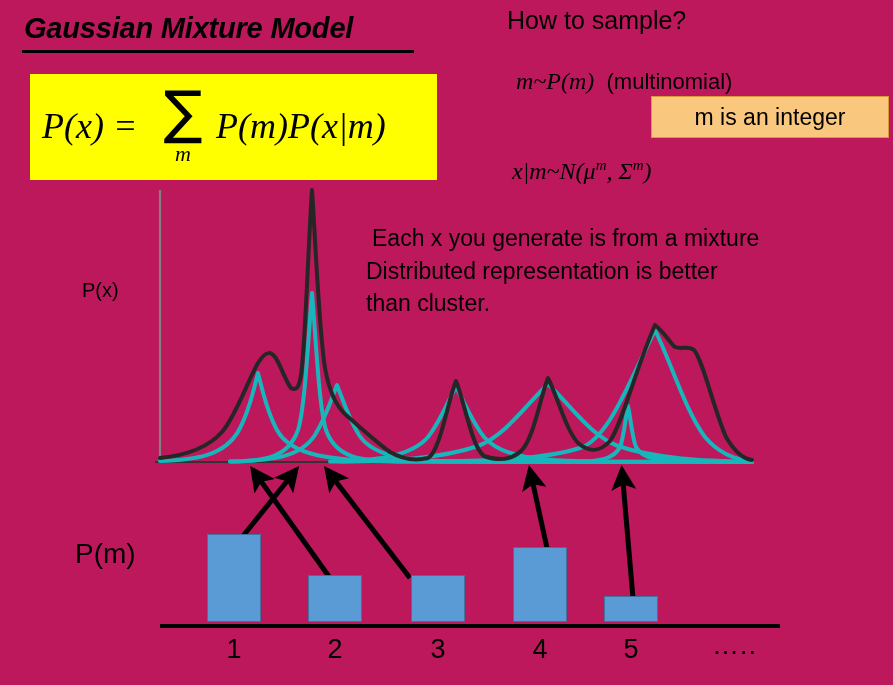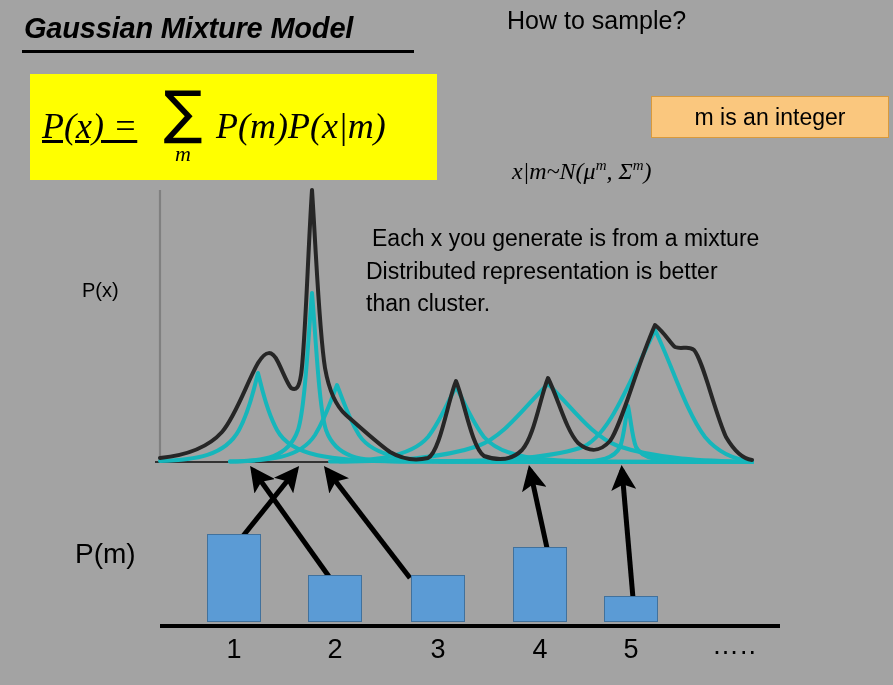--- a/index.html
+++ b/index.html
@@ -12,21 +12,21 @@
     width: 893px;
     height: 685px;
     position: relative;
     overflow: hidden;
     font-family: "Liberation Sans", sans-serif;
     color: #000000;
   }
   .slide {
     position: absolute;
     inset: 0;
-    background: #a3a3a3;
+    background: #be185d;
   }
 
   
   #title {
     position: absolute;
     left: 24px;
     top: 12px;
     font-size: 29px;
     font-weight: bold;
     font-style: italic;
@@ -73,21 +73,20 @@
     line-height: 1;
   }
   #eq-lhs {
     position: absolute;
     left: 42px;
     top: 105px;
     font-family: "Liberation Serif", serif;
     font-style: italic;
     font-size: 36px;
     white-space: nowrap;
-    text-decoration: underline;
   }
   #eq-rhs {
     position: absolute;
     left: 216px;
     top: 105px;
     font-family: "Liberation Serif", serif;
     font-style: italic;
     font-size: 36px;
     white-space: nowrap;
   }
@@ -223,20 +222,21 @@
   <div id="title">Gaussian Mixture Model</div>
   <div id="title-rule"></div>
 
   <div id="eq-box"></div>
   <div id="eq-lhs">P(x) =</div>
   <div id="eq-sum">∑</div>
   <div id="eq-sum-sub">m</div>
   <div id="eq-rhs">P(m)P(x|m)</div>
 
   <div id="how-to-sample">How to sample?</div>
+  <div id="sample-m"><span>m~P(m)</span><span class="plain">&nbsp;&nbsp;</span><span class="plain">(multinomial)</span></div>
 
   <div id="integer-box"></div>
   <div id="integer-label">m is an integer</div>
 
   <div id="note-block">
     <div id="note-line1">Each x you generate is from a mixture</div>
     <div id="note-line2">Distributed representation is better</div>
     <div id="note-line3">than cluster.</div>
   </div>
 

